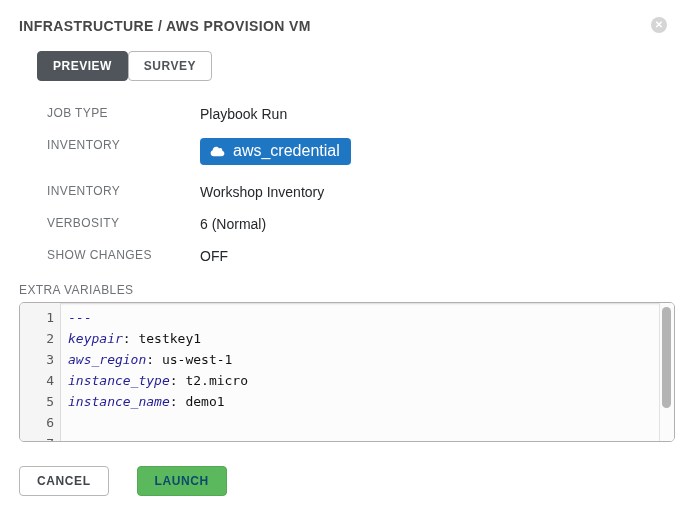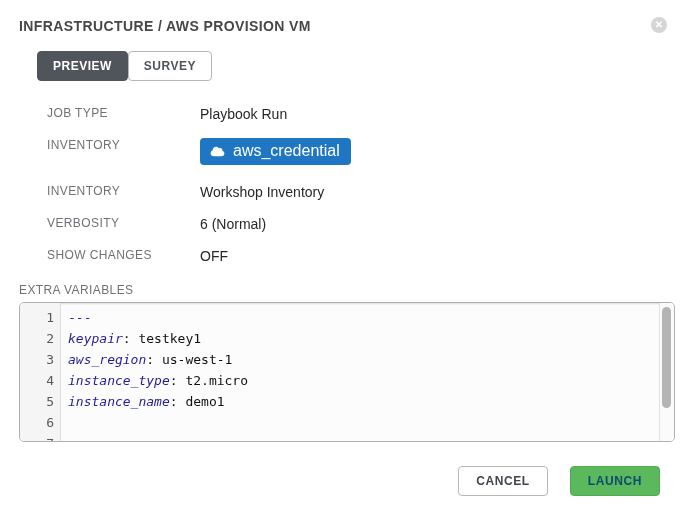--- a/index.html
+++ b/index.html
@@ -45,21 +45,21 @@
                white-space:pre; color:#111111; }
   .tok-doc { color:#2323b8; }
   .tok-key { color:#221d96; font-style:italic; }
   .tok-sep, .tok-val { color:#111111; }
   .v-scrollbar { position:absolute; top:0; right:0; width:15px; height:100%;
                  background:#fbfbfb; border-left:1px solid #e2e2e2; }
   .v-thumb { position:absolute; top:4px; left:2px; width:9px; height:101px;
              background:#b4b4b4; border-radius:5px; cursor:grab; }
 
   
-  .modal-footer { margin-top:24px; display:flex; justify-content:flex-end; gap:22px;
+  .modal-footer { margin-top:24px; display:flex; justify-content:flex-start; gap:28px;
                   padding-right:7px; }
   .btn { font-size:12px; font-weight:600; letter-spacing:.6px; border-radius:4px;
          padding:7px 17px; cursor:pointer; }
   .btn-cancel { background:#ffffff; border:1px solid #b7b7b7; color:#41464c; }
   .btn-launch { background:#5cb85c; border:1px solid #53a953; color:#0c4a6e; }
 </style>
 </head>
 <body>
 
 <div class="modal">

